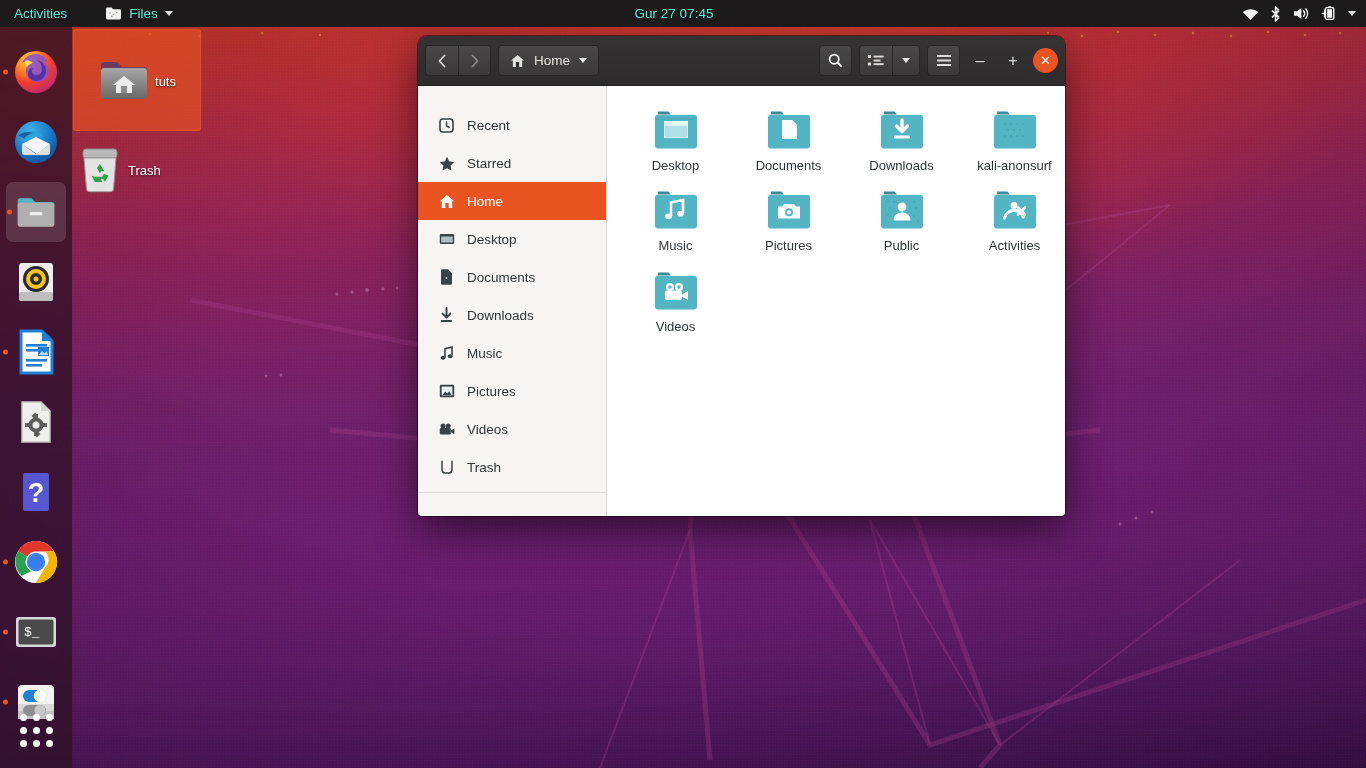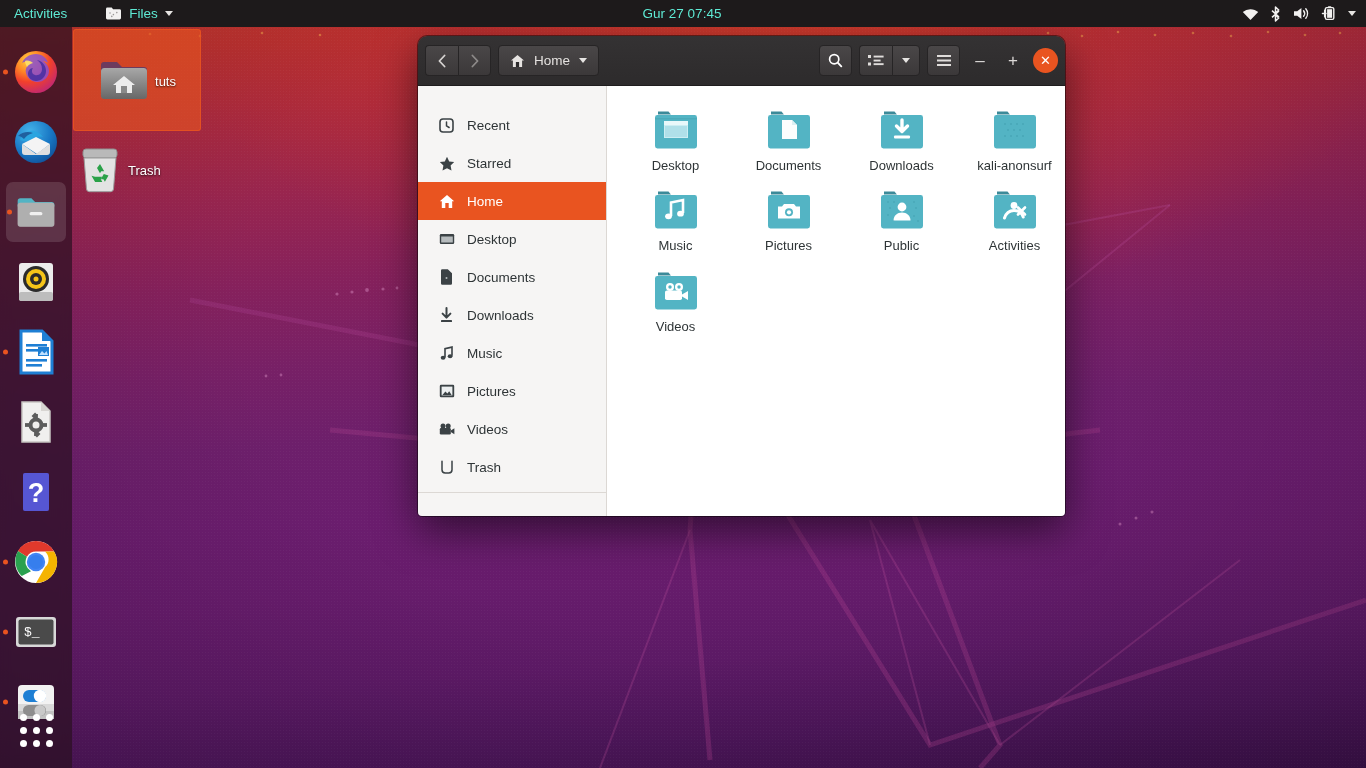--- a/index.html
+++ b/index.html
@@ -36,21 +36,21 @@
   
   #topbar{
     position:absolute; left:0; top:0; width:1366px; height:27px;
     background:#1d1a1b; color:#5eead4;
     display:flex; align-items:center; font-size:13.5px; z-index:60;
   }
   .tb-item{ display:flex; align-items:center; height:27px; padding:0 9px; gap:7px; cursor:default; }
   #tb-activities{ margin-left:5px; }
   #tb-app{ margin-left:20px; }
   #tb-clock{
-    position:absolute; left:8px; top:0; width:1332px; height:27px;
+    position:absolute; left:0; top:0; width:1332px; height:27px;
     display:flex; align-items:center; justify-content:center;
     font-size:13.5px; pointer-events:none;padding-left:16px;
   }
   #tb-clock span{ pointer-events:auto; padding:0 8px; line-height:27px; }
   #tb-tray{ margin-left:auto; display:flex; align-items:center; gap:11px; padding-right:10px; }
   #tb-tray svg{ display:block; }
   .caret-dn{
     width:0;height:0;border-left:4.5px solid transparent;border-right:4.5px solid transparent;
     border-top:5px solid #e6e4e2;
   }

